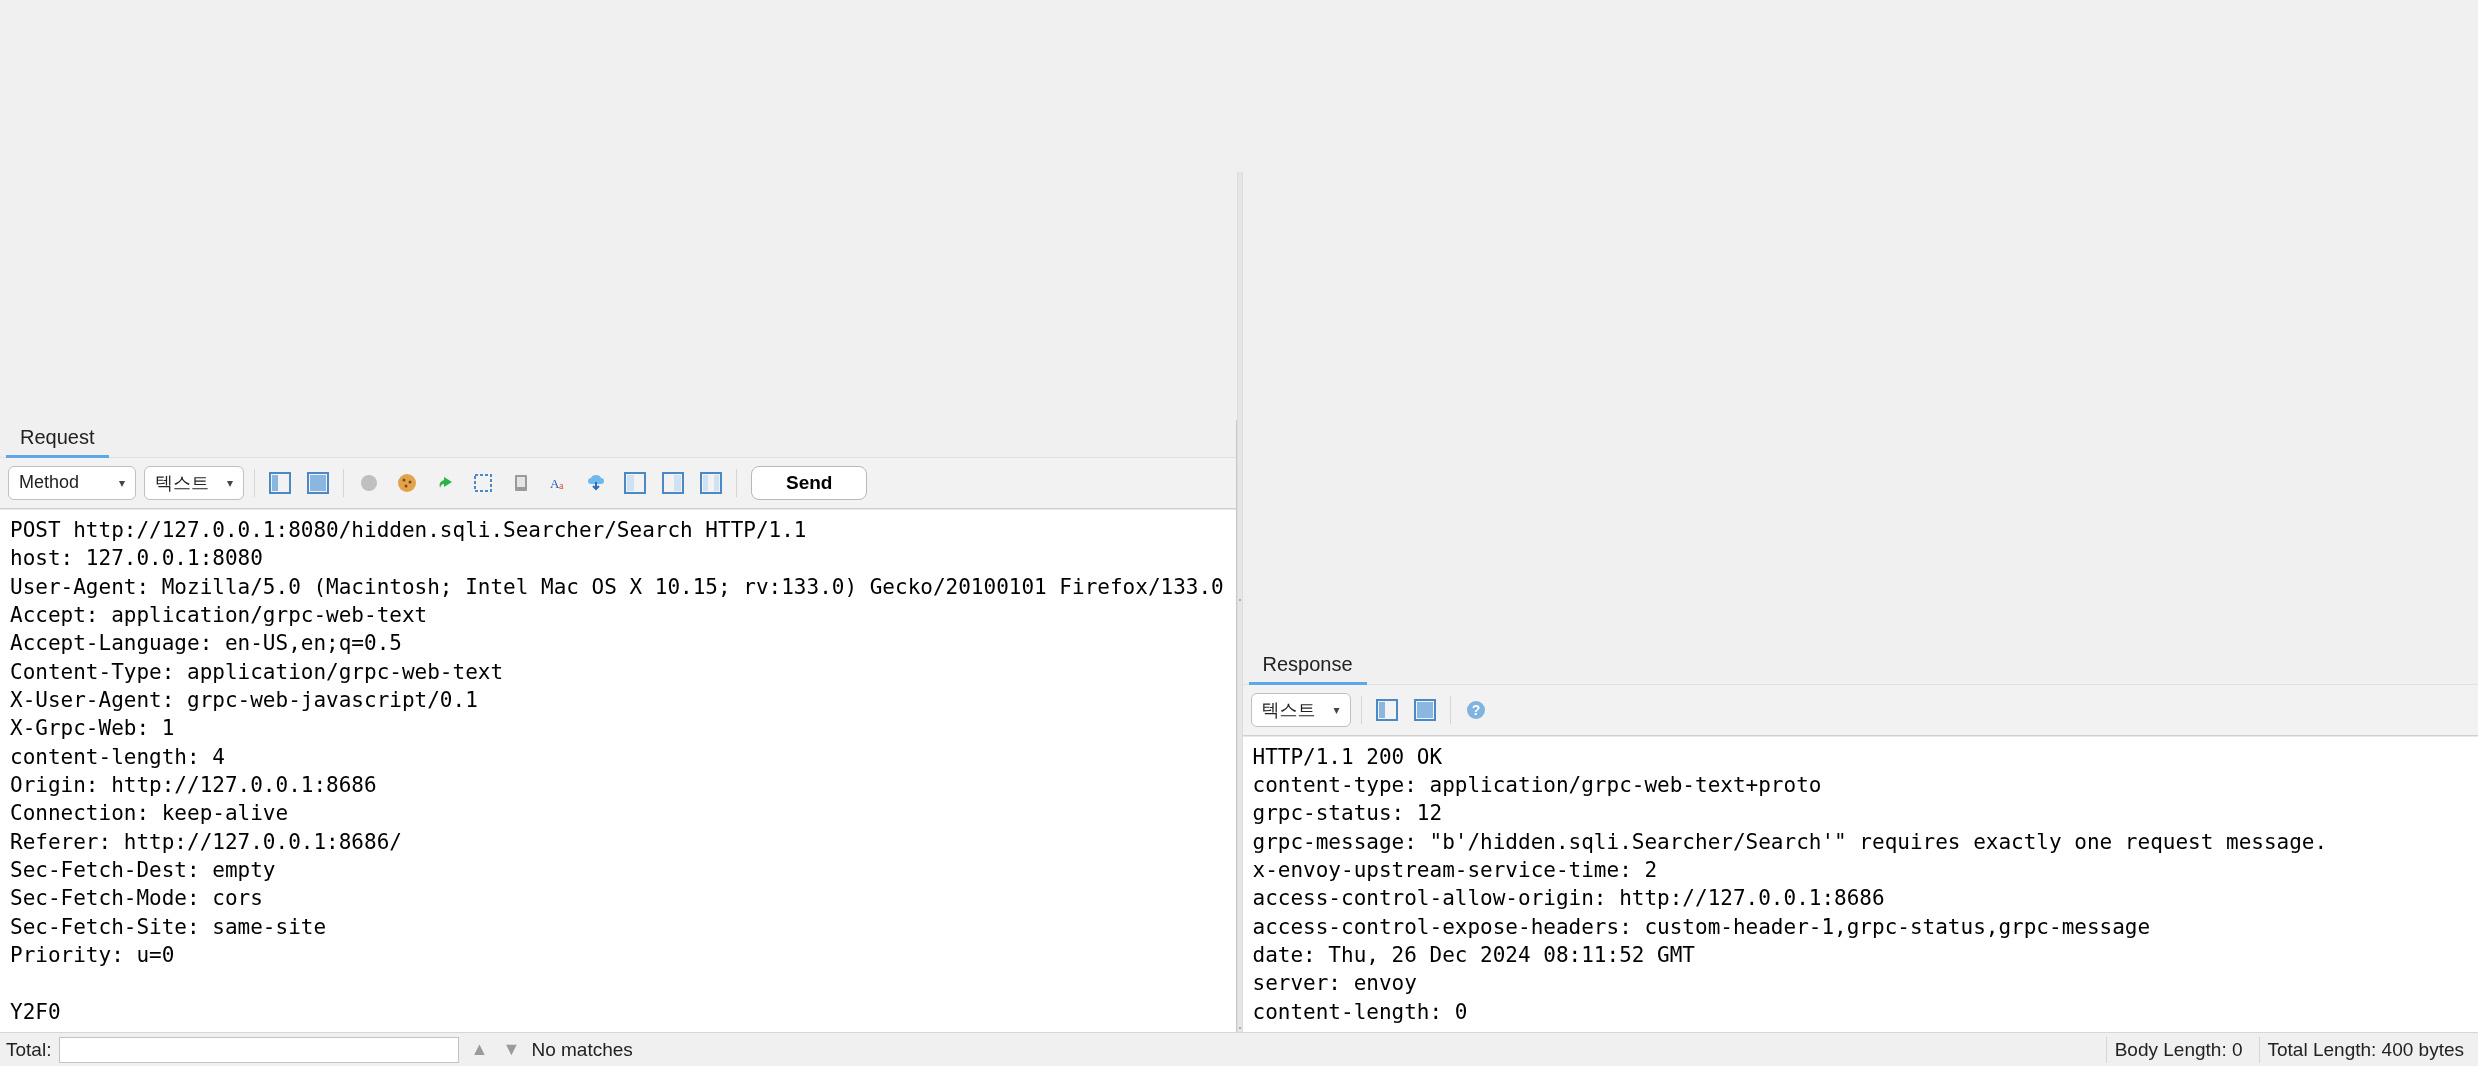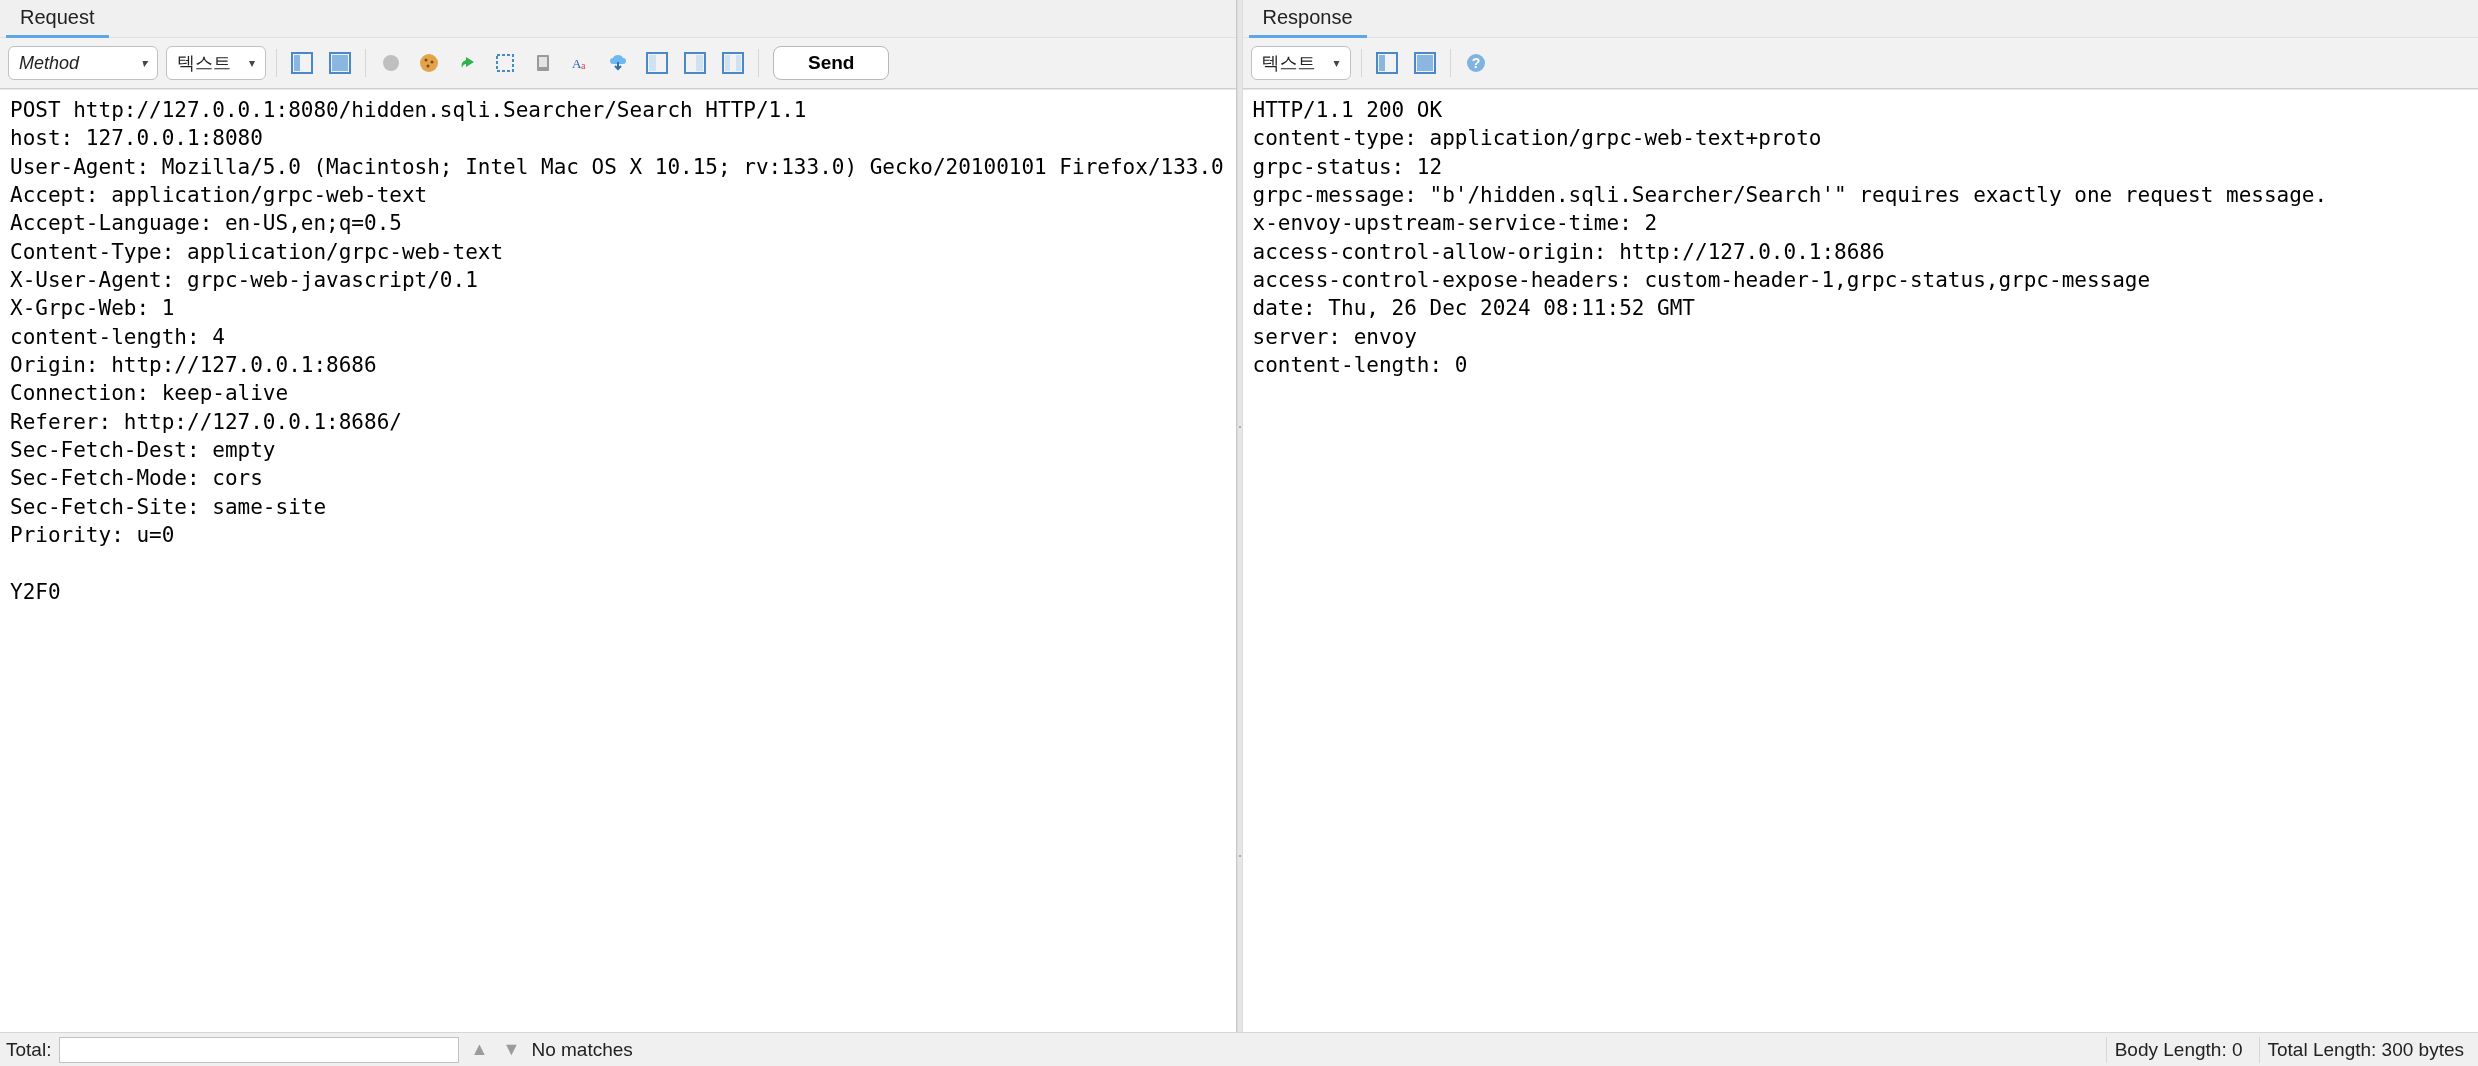--- a/index.html
+++ b/index.html
@@ -13,20 +13,21 @@
   .container {
     display: flex;
     width: 100%;
     height: 100vh;
     flex-direction: column;
   }
   .panels {
     display: flex;
     flex: 1;
     min-height: 0;
+    align-items: flex-end;
   }
   .panel {
     display: flex;
     flex-direction: column;
     flex: 1;
     min-width: 0;
     background: #f2f2f2;
   }
   .panel.left { border-right: 1px solid #c8c8c8; }
   .splitter {
@@ -80,21 +81,21 @@
     border: 1px solid #c0c0c0;
     border-radius: 6px;
     background: #fff;
     display: flex;
     align-items: center;
     padding: 0 10px;
     font-size: 18px;
     cursor: pointer;
     gap: 10px;
   }
-  .select.method { width: 150px; font-style: italic; }
+  .select.method { width: 128px; }
   .select.view { width: 100px; gap: 6px; }
   .chev {
     margin-left: auto;
     font-size: 12px;
     color: #444;
   }
   .vsep {
     width: 1px;
     height: 28px;
     background: #d6d6d6;
@@ -343,16 +344,16 @@
 
   <div class="footer">
     <span class="find-label">Total:</span>
     <input class="find" type="text" style="">
     <button class="arrow">▲</button>
     <button class="arrow">▼</button>
     <span>No matches</span>
     <span class="spacer"></span>
     <span class="stat first">Time: 8 ms</span>
     <span class="stat">Body Length: 0</span>
-    <span class="stat">Total Length: 300 bytes</span>
+    <span class="stat">Total Length: 400 bytes</span>
   </div>
 
 </div>
 
 </body></html>

